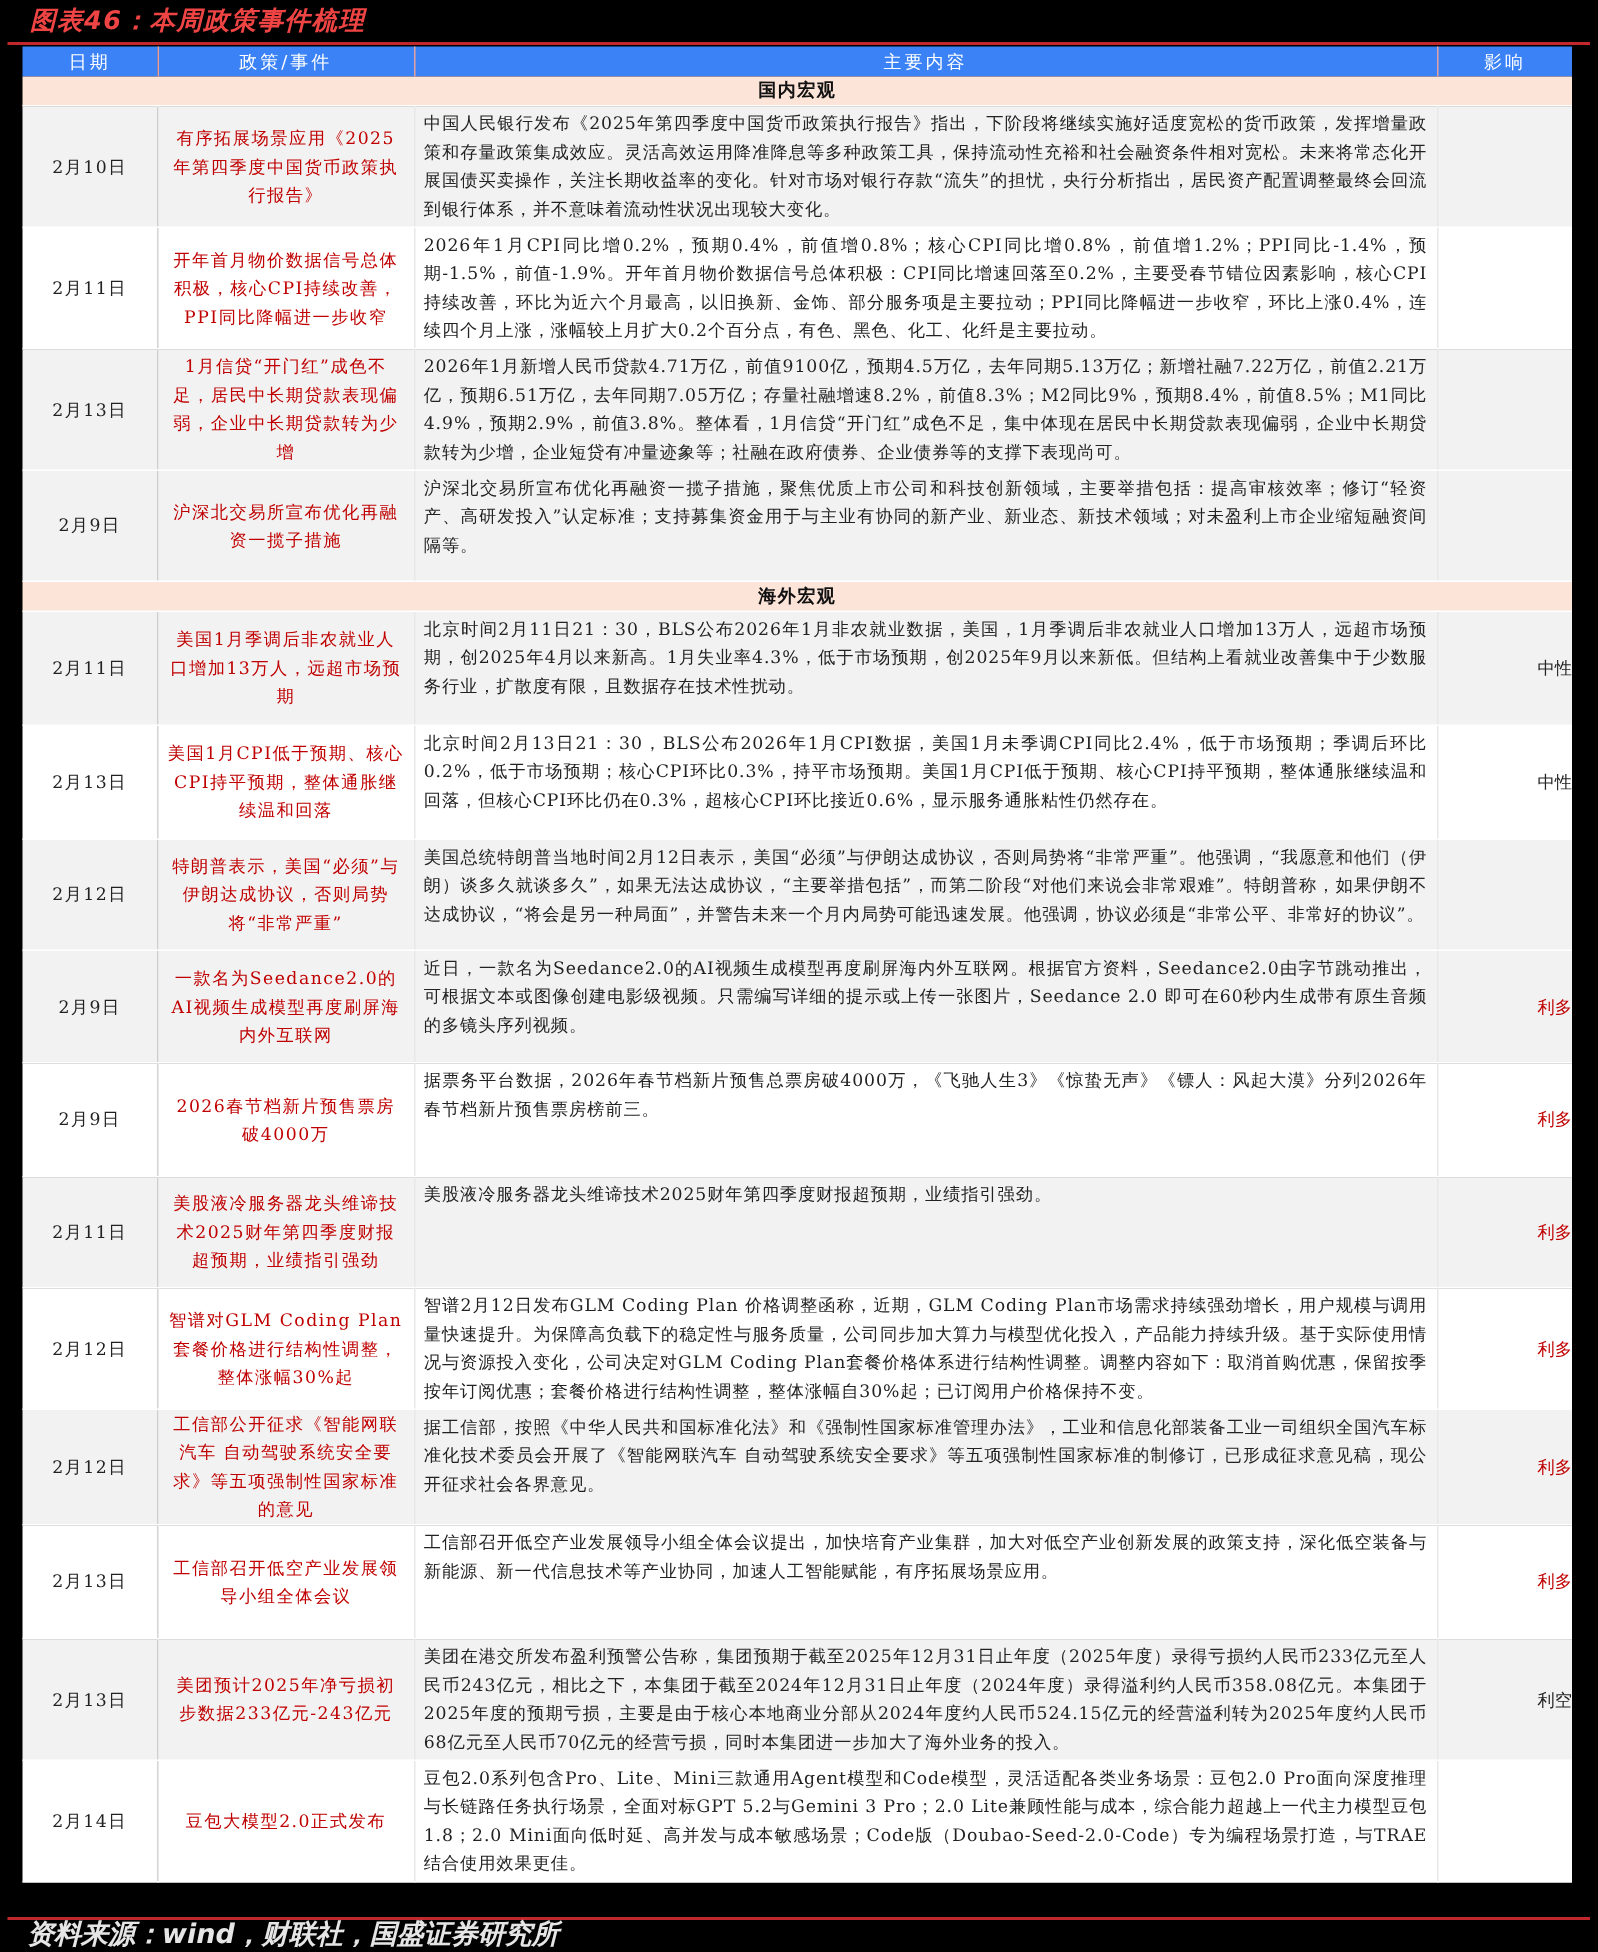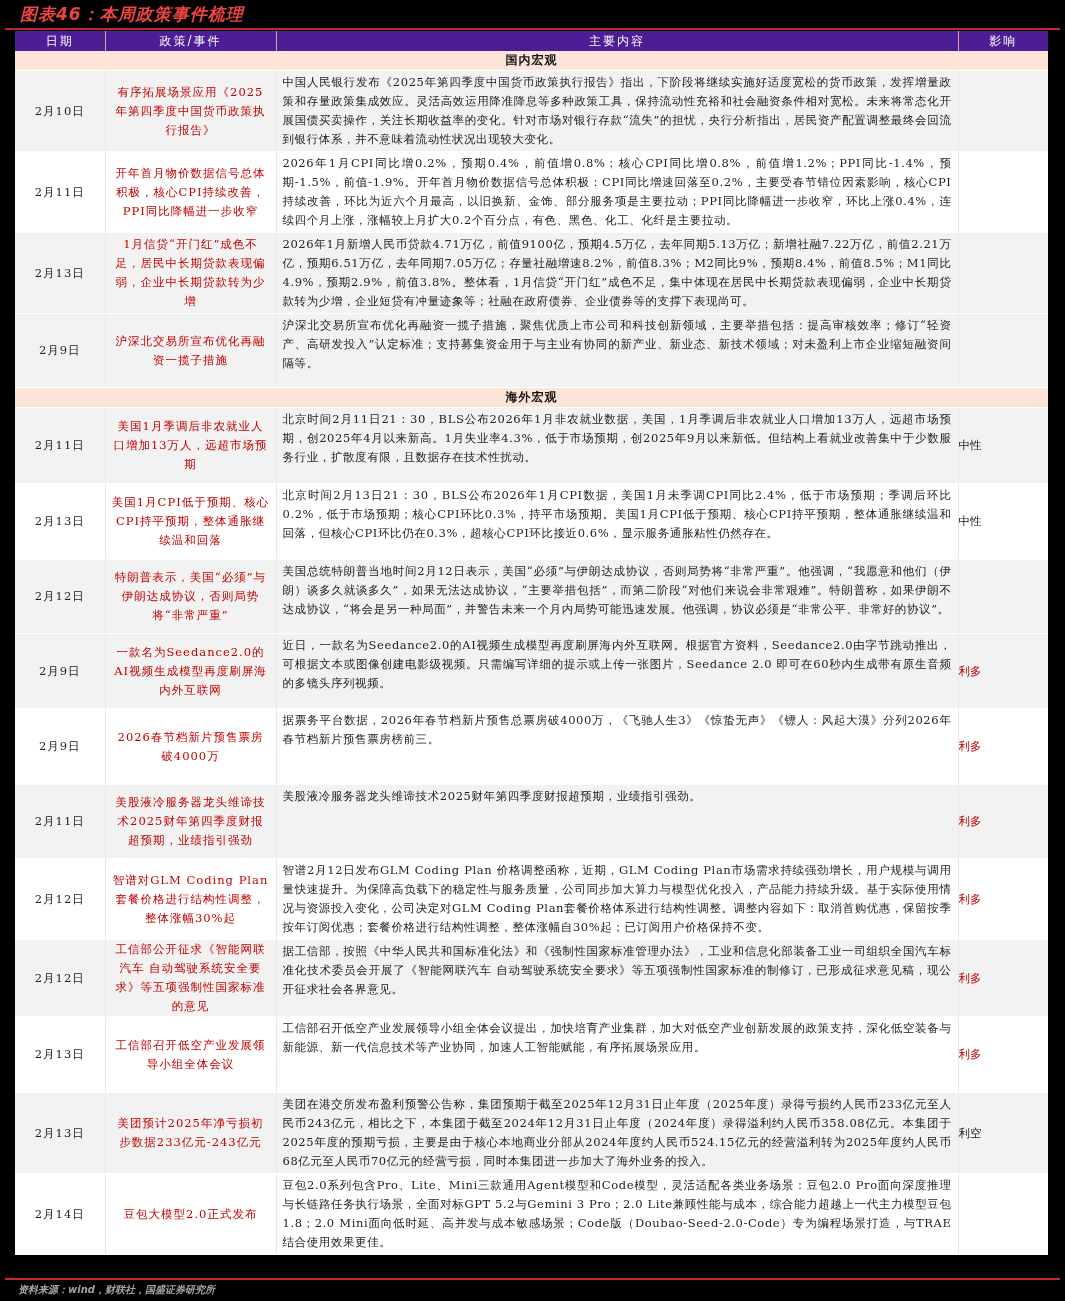--- a/index.html
+++ b/index.html
@@ -3,38 +3,38 @@
 <meta charset="utf-8">
 <style>
   html, body { margin:0; padding:0; background:#000; }
   body { width:1065px; height:1301px; position:relative; overflow:hidden;
          font-family: "DejaVu Serif", "Liberation Serif", serif; }
   .title { position:absolute; left:20px; top:3px; height:22px; line-height:22px;
            color:#ef4444; font-size:17px; font-style:italic; font-weight:bold;
            font-family: "DejaVu Sans", "Liberation Sans", sans-serif; letter-spacing:1px; }
   .top-rule { position:absolute; left:5px; top:28px; width:1055px; height:2px; background:#c0282d; }
   .tbl { position:absolute; left:15px; top:31px; width:1033px; border-collapse:collapse; table-layout:fixed; }
-  .tbl th { background:#4c1d95; color:#fff; font-weight:normal; font-size:12px; height:20px;
+  .tbl th { background:#3b82f6; color:#fff; font-weight:normal; font-size:12px; height:20px;
             border-right:1px solid #e7a0a0; padding:0; letter-spacing:2px; }
   .tbl th:last-child { border-right:none; }
   .tbl td { font-size:11.5px; line-height:19px; padding:0; vertical-align:middle;
             border-right:1px solid #e8e8e8; border-bottom:1px solid #fff; color:#222; }
   .tbl td:last-child { border-right:none; }
   tr.section td { background:#fde4d8; height:19px; text-align:center; font-weight:bold; font-size:12px; letter-spacing:1px; color:#111; }
   tr.row.gray td { background:#f2f2f2; }
   tr.row.white td { background:#ffffff; }
   td.date { text-align:center; letter-spacing:1px; }
   td.event { text-align:center; color:#c00000; padding:0 6px; letter-spacing:1px; }
   td.content { text-align:left; padding:2px 6px !important; vertical-align:top !important; letter-spacing:0.6px; text-align:justify; }
-  td.impact { text-align:left; }
+  td.impact { text-align:right; }
   td.impact.pos { color:#c00000;margin-top:24px; }
   td.impact.neu { color:#222; }
   .bottom-rule { position:absolute; left:5px; top:1278px; width:1055px; height:2px; background:#c0282d; }
   .source { position:absolute; left:18px; top:1281px; height:18px; line-height:18px;
-            color:#a3a3a3; font-size:10px; font-style:italic; font-weight:bold;
+            color:#e5e5e5; font-size:18px; font-style:italic; font-weight:bold;
             font-family: "DejaVu Sans", "Liberation Sans", sans-serif; }
 </style>
 </head>
 <body>
 
 <div class="title">图表46：本周政策事件梳理</div>
 <div class="top-rule"></div>
 
 <table class="tbl">
   <colgroup>

